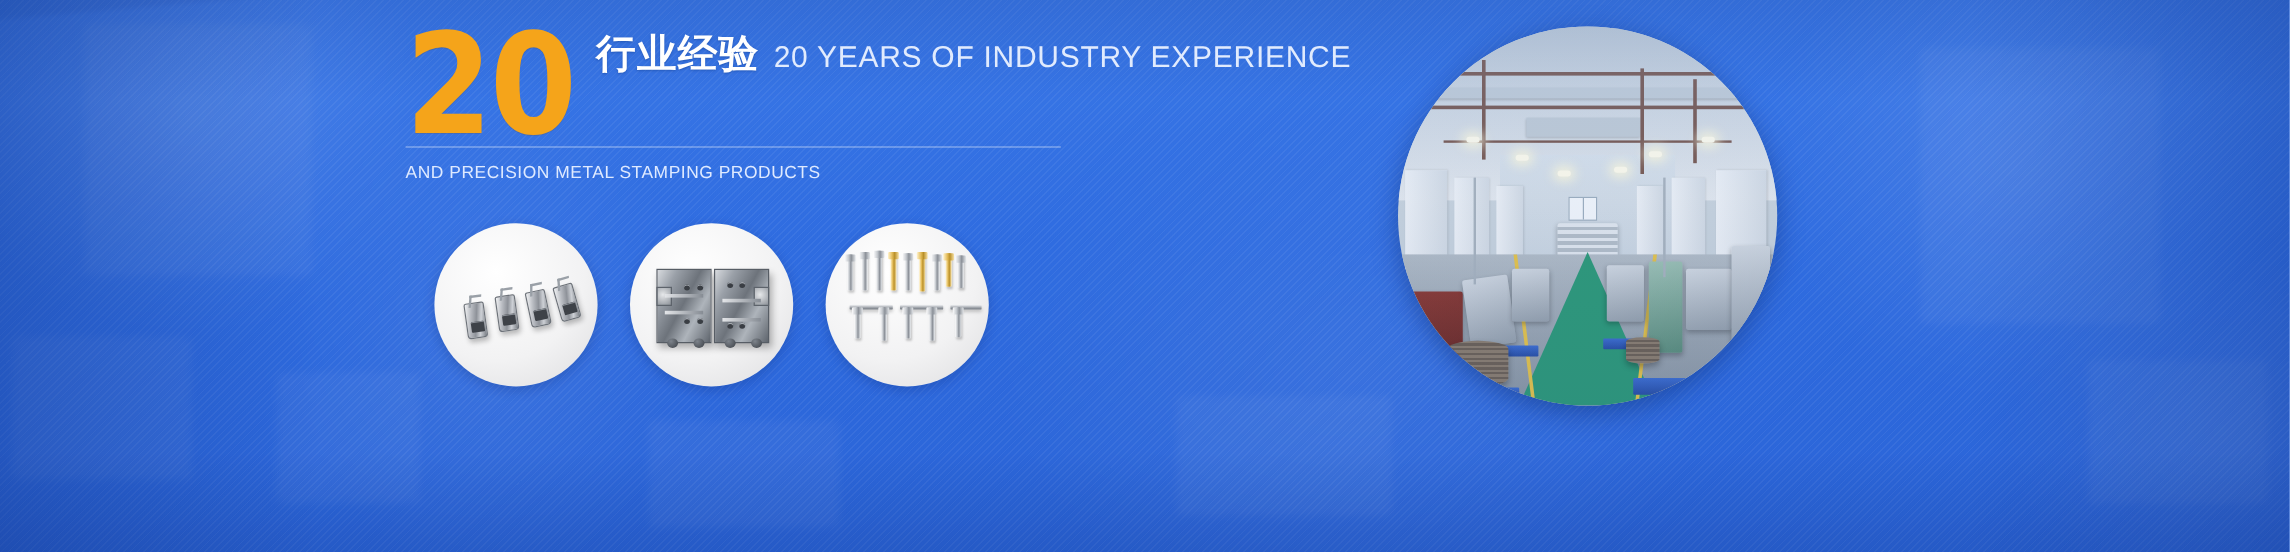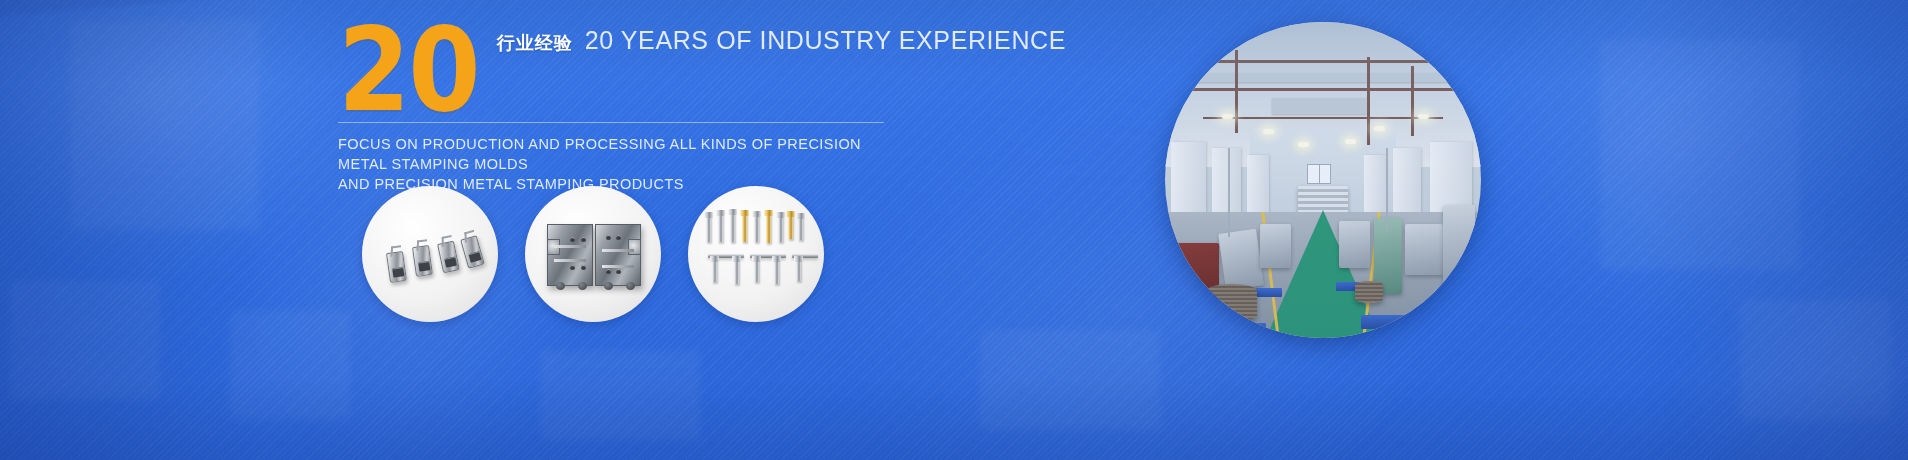--- a/index.html
+++ b/index.html
@@ -79,21 +79,21 @@
     transform: scaleY(1.12);
     transform-origin: top left;
     margin-right: 18px;
     text-shadow: 0 1px 0 rgba(120,70,0,.18);
   }
 
   .headline-text { padding-top: 6px; }
 
   .line1 { display: flex; align-items: baseline; white-space: nowrap; }
   .cn-small {
-    font-size: 18px; font-weight: 700; color: #ffffff;
+    font-size: 33px; font-weight: 700; color: #ffffff;
     letter-spacing: 1px; line-height: 1;
     text-shadow: 0 1px 2px rgba(0,40,110,.35);
   }
   .en-small {
     font-size: 25px; color: #e8f0ff; letter-spacing: .6px;
     margin-left: 12px; line-height: 1; font-weight: 400;
     opacity: .96;
   }
 
   .line2 { display: flex; align-items: center; margin-top: 7px; white-space: nowrap; }
@@ -330,21 +330,20 @@
         </div>
 
         <div class="line2">
         </div>
       </div>
     </div>
 
     <div class="divider"></div>
 
     <div class="sub-en">
-      <div>FOCUS ON PRODUCTION AND PROCESSING ALL KINDS OF PRECISION METAL STAMPING MOLDS</div>
       <div>AND PRECISION METAL STAMPING PRODUCTS</div>
     </div>
   </div>
 
   <div class="product-row">
 
     <div class="product">
       <div class="stage">
         <div class="usb" style="left:26px; bottom:40px;"></div>
         <div class="usb" style="left:52px; bottom:46px;"></div>

